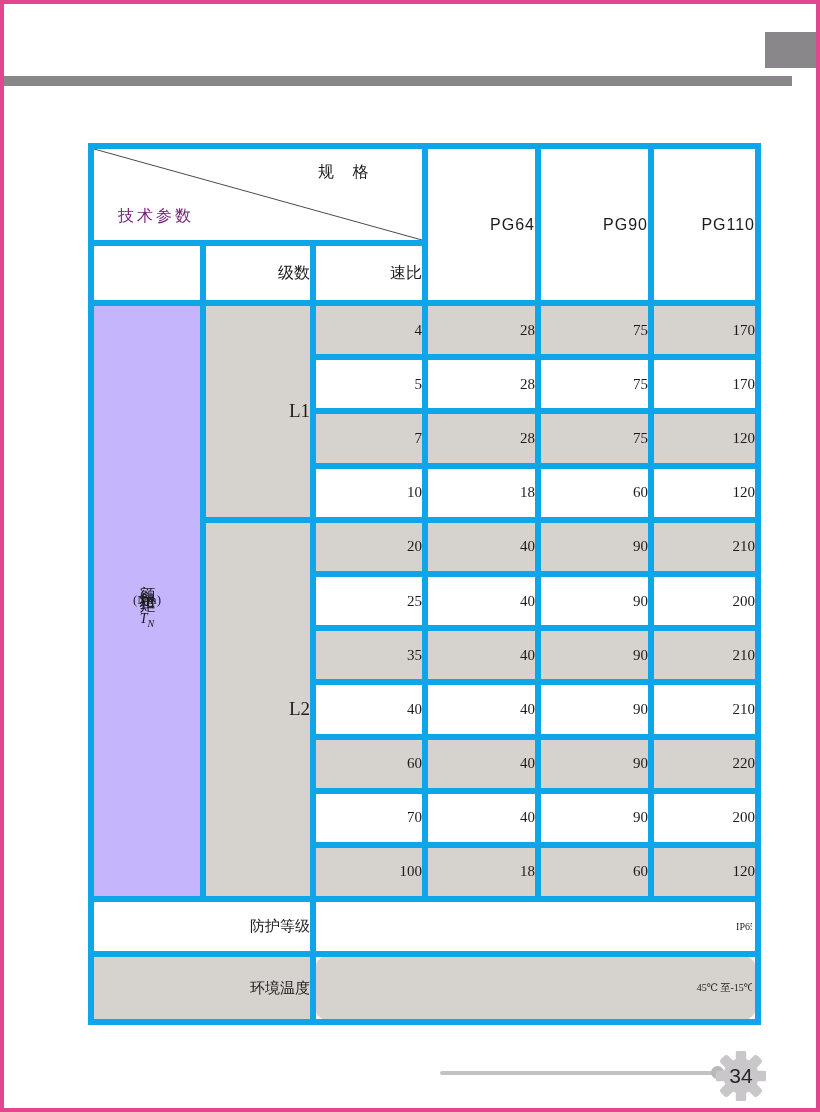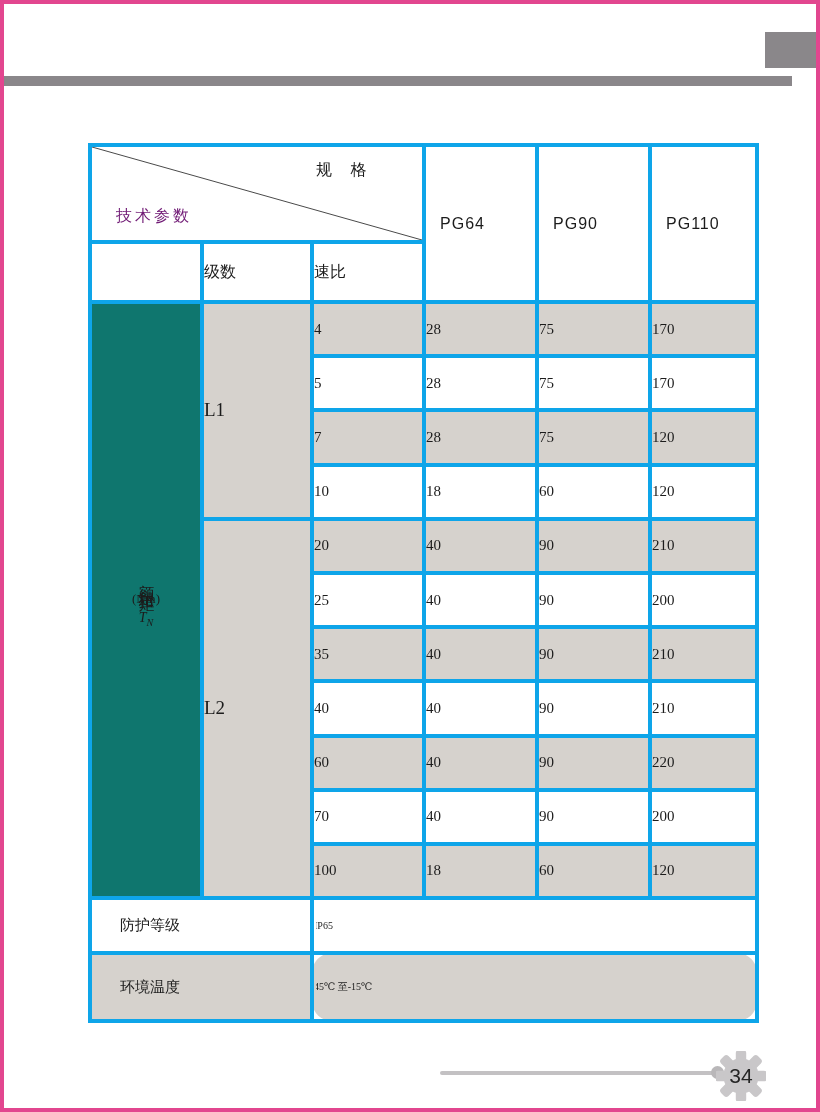--- a/index.html
+++ b/index.html
@@ -9,41 +9,41 @@
   }
   .page-border { position:absolute; inset:0; border:4px solid #e2468f; box-sizing:border-box; pointer-events:none; z-index:50; }
   .top-bar  { position:absolute; left:4px; top:76px; width:788px; height:10px; background:#8a878a; }
   .top-box  { position:absolute; left:765px; top:32px; width:51px; height:36px; background:#8a878a; }
 
   table.spec-table {
     position:absolute; left:88px; top:143px; width:667px;
     border-collapse:collapse; table-layout:fixed;
   }
   .spec-table td {
-    border:4px solid #0ea5e9; text-align:left; vertical-align:middle;
+    border:6px solid #0ea5e9; text-align:right; vertical-align:middle;
     padding:0; font-size:15px; color:#1c1c1c; overflow:hidden;
   }
   tr.h1 { height:97px; }
   tr.h2 { height:60px; }
   tr.d  { height:54.2px; }
   tr.f1 { height:55px; }
   tr.f2 { height:68px; }
 
   td.diag { position:relative; }
   td.diag svg { position:absolute; inset:0; width:100%; height:100%; }
   .corner-spec  { position:absolute; left:224px; top:13px;  font-size:16px; letter-spacing:7px; color:#1c1c1c; font-family:"Liberation Sans","DejaVu Sans",sans-serif; white-space:nowrap; }
   .corner-param { position:absolute; left:24px;  bottom:13px; font-size:16px; letter-spacing:3px; color:#701a75; font-family:"Liberation Sans","DejaVu Sans",sans-serif; white-space:nowrap; }
 
   td.colhead { font-size:16px; letter-spacing:1px; font-family:"Liberation Sans","DejaVu Sans",sans-serif;padding-left:14px; }
   td.subhead { font-size:16px; font-family:"Liberation Sans","DejaVu Sans",sans-serif; }
 
   td.shade, td.group-cell { background:#d6d2cd; }
   td.group-cell { font-size:19px; }
 
-  td.left-cell { background:#0f766e; }
+  td.left-cell { background:#c4b5fd; }
   .vwrap { display:flex; flex-direction:column; align-items:center; justify-content:center; gap:3px; }
   .vtext { writing-mode:vertical-rl; text-orientation:upright; font-size:16px; letter-spacing:4px; color:#1c1c1c; }
   .vunit { font-size:13px; color:#1c1c1c; }
   .vsym  { font-size:14px; font-style:italic; color:#1c1c1c; }
   .vsym sub { font-size:10px; }
 
   td.blabel { font-size:15px; font-family:"Liberation Sans","DejaVu Sans",sans-serif;padding-left:28px; }
   td.bvalue { font-size:10px;border-radius:20px; }
 
   .footer-line { position:absolute; left:440px; top:1071px; width:276px; height:4px; background:#c3c1c3; border-radius:2px; }

